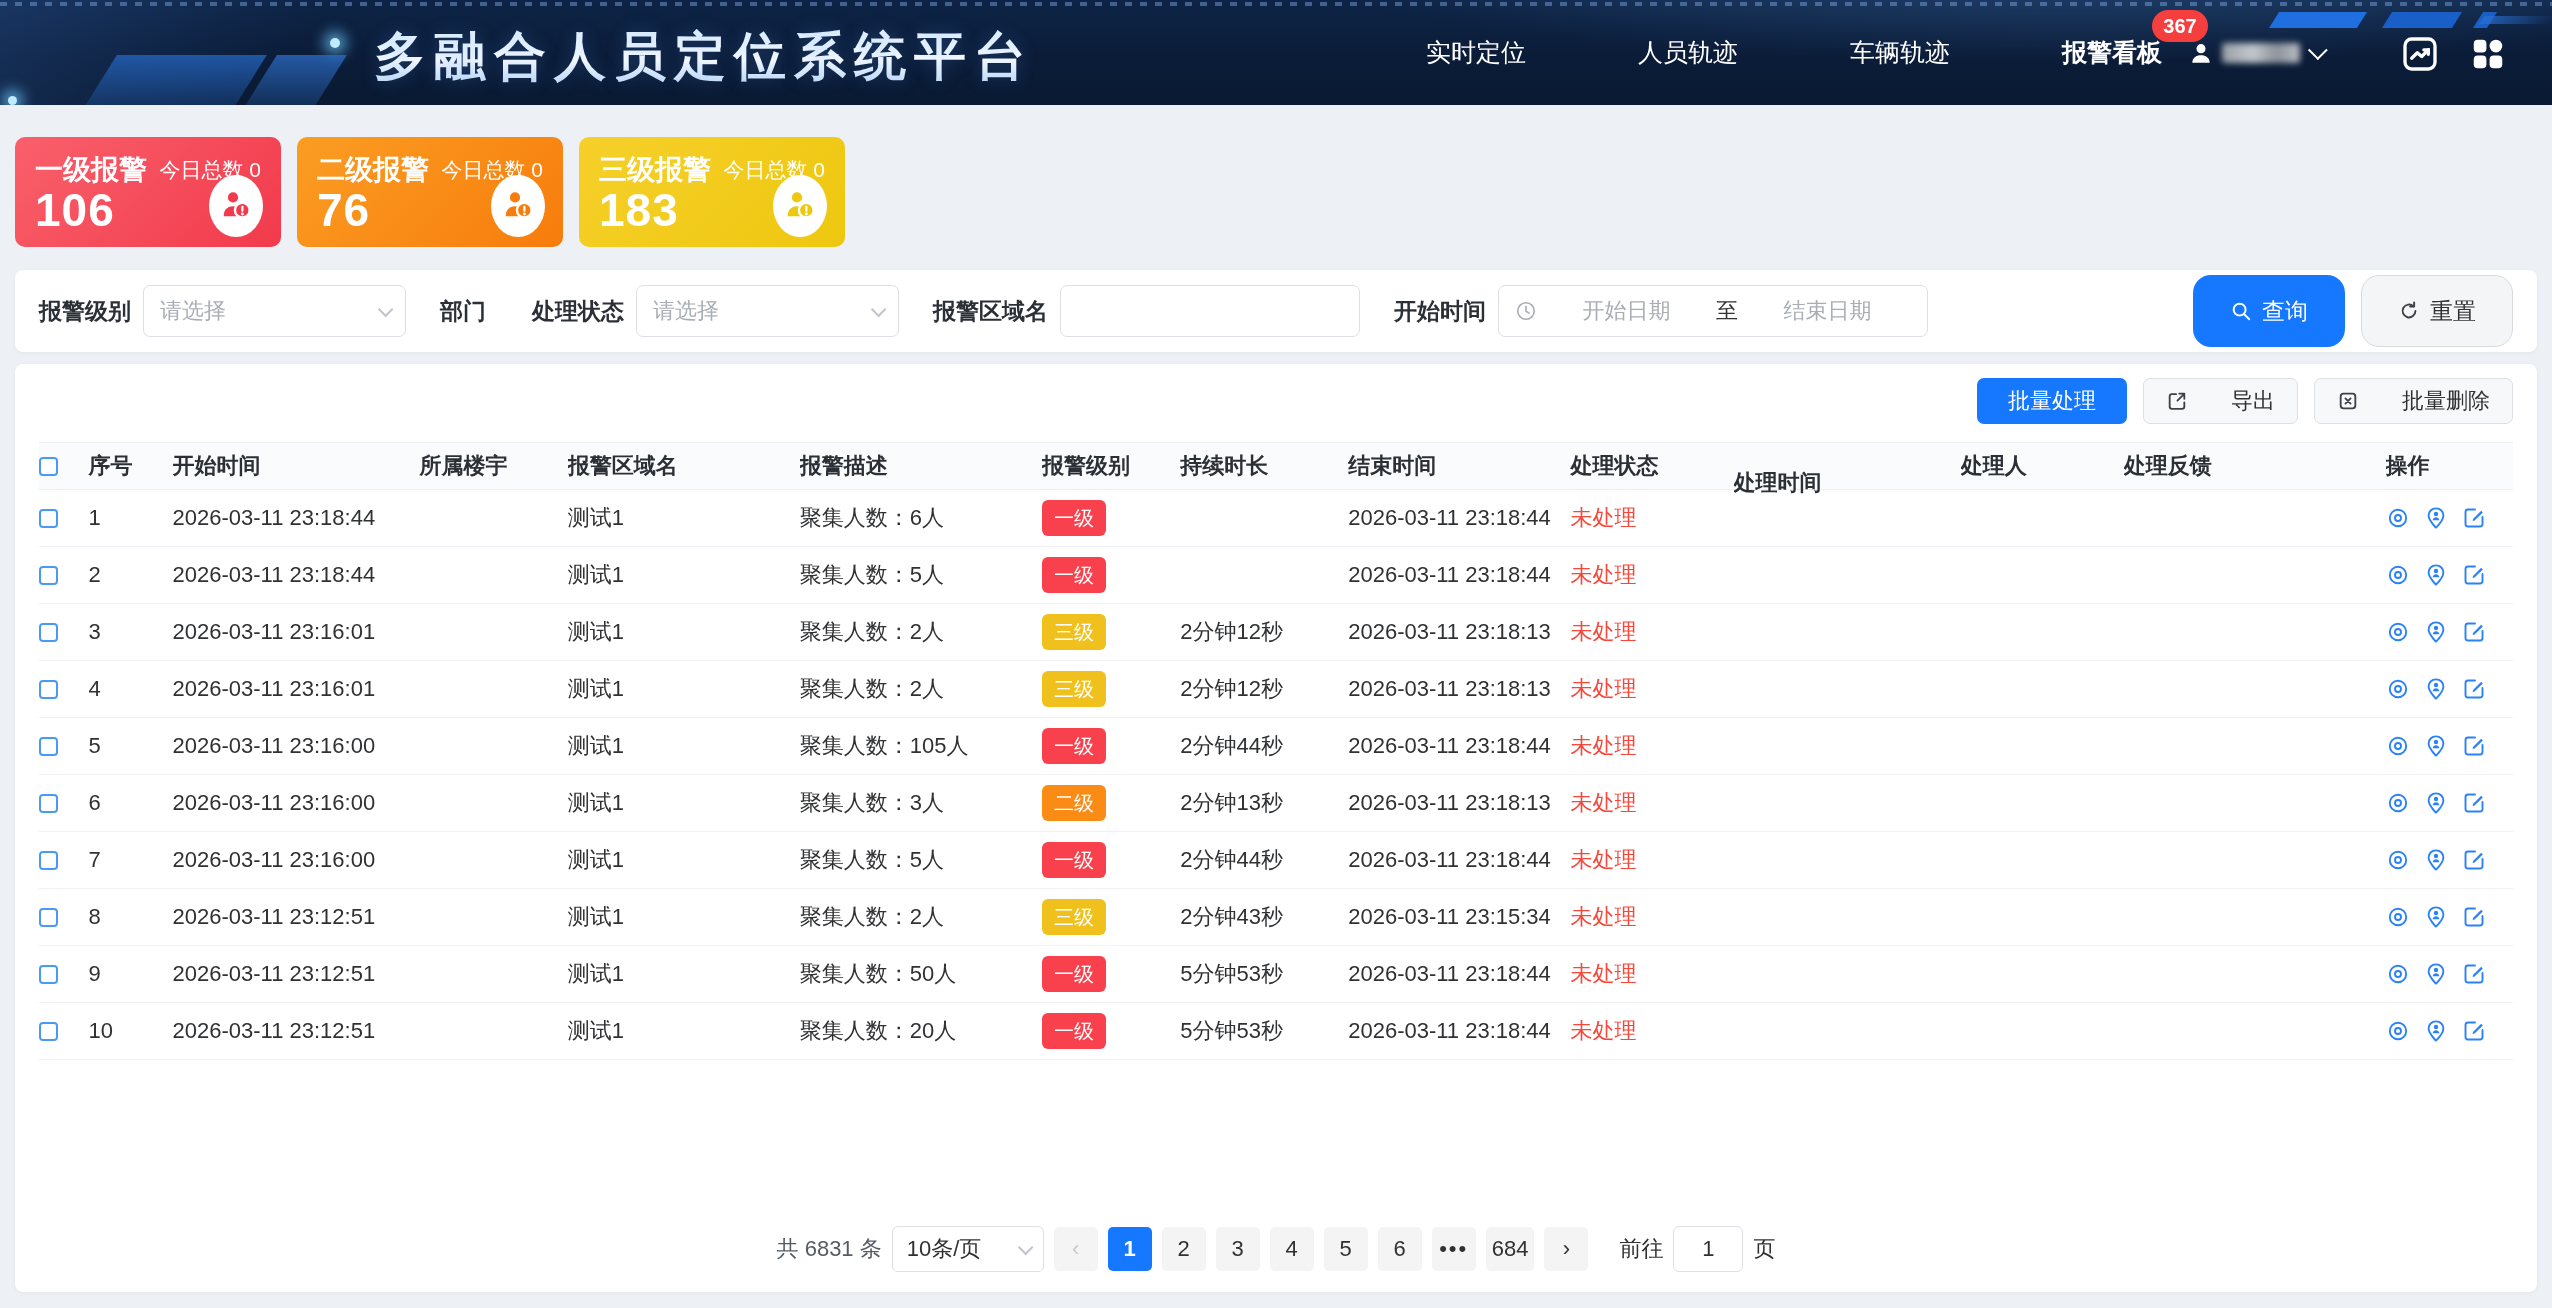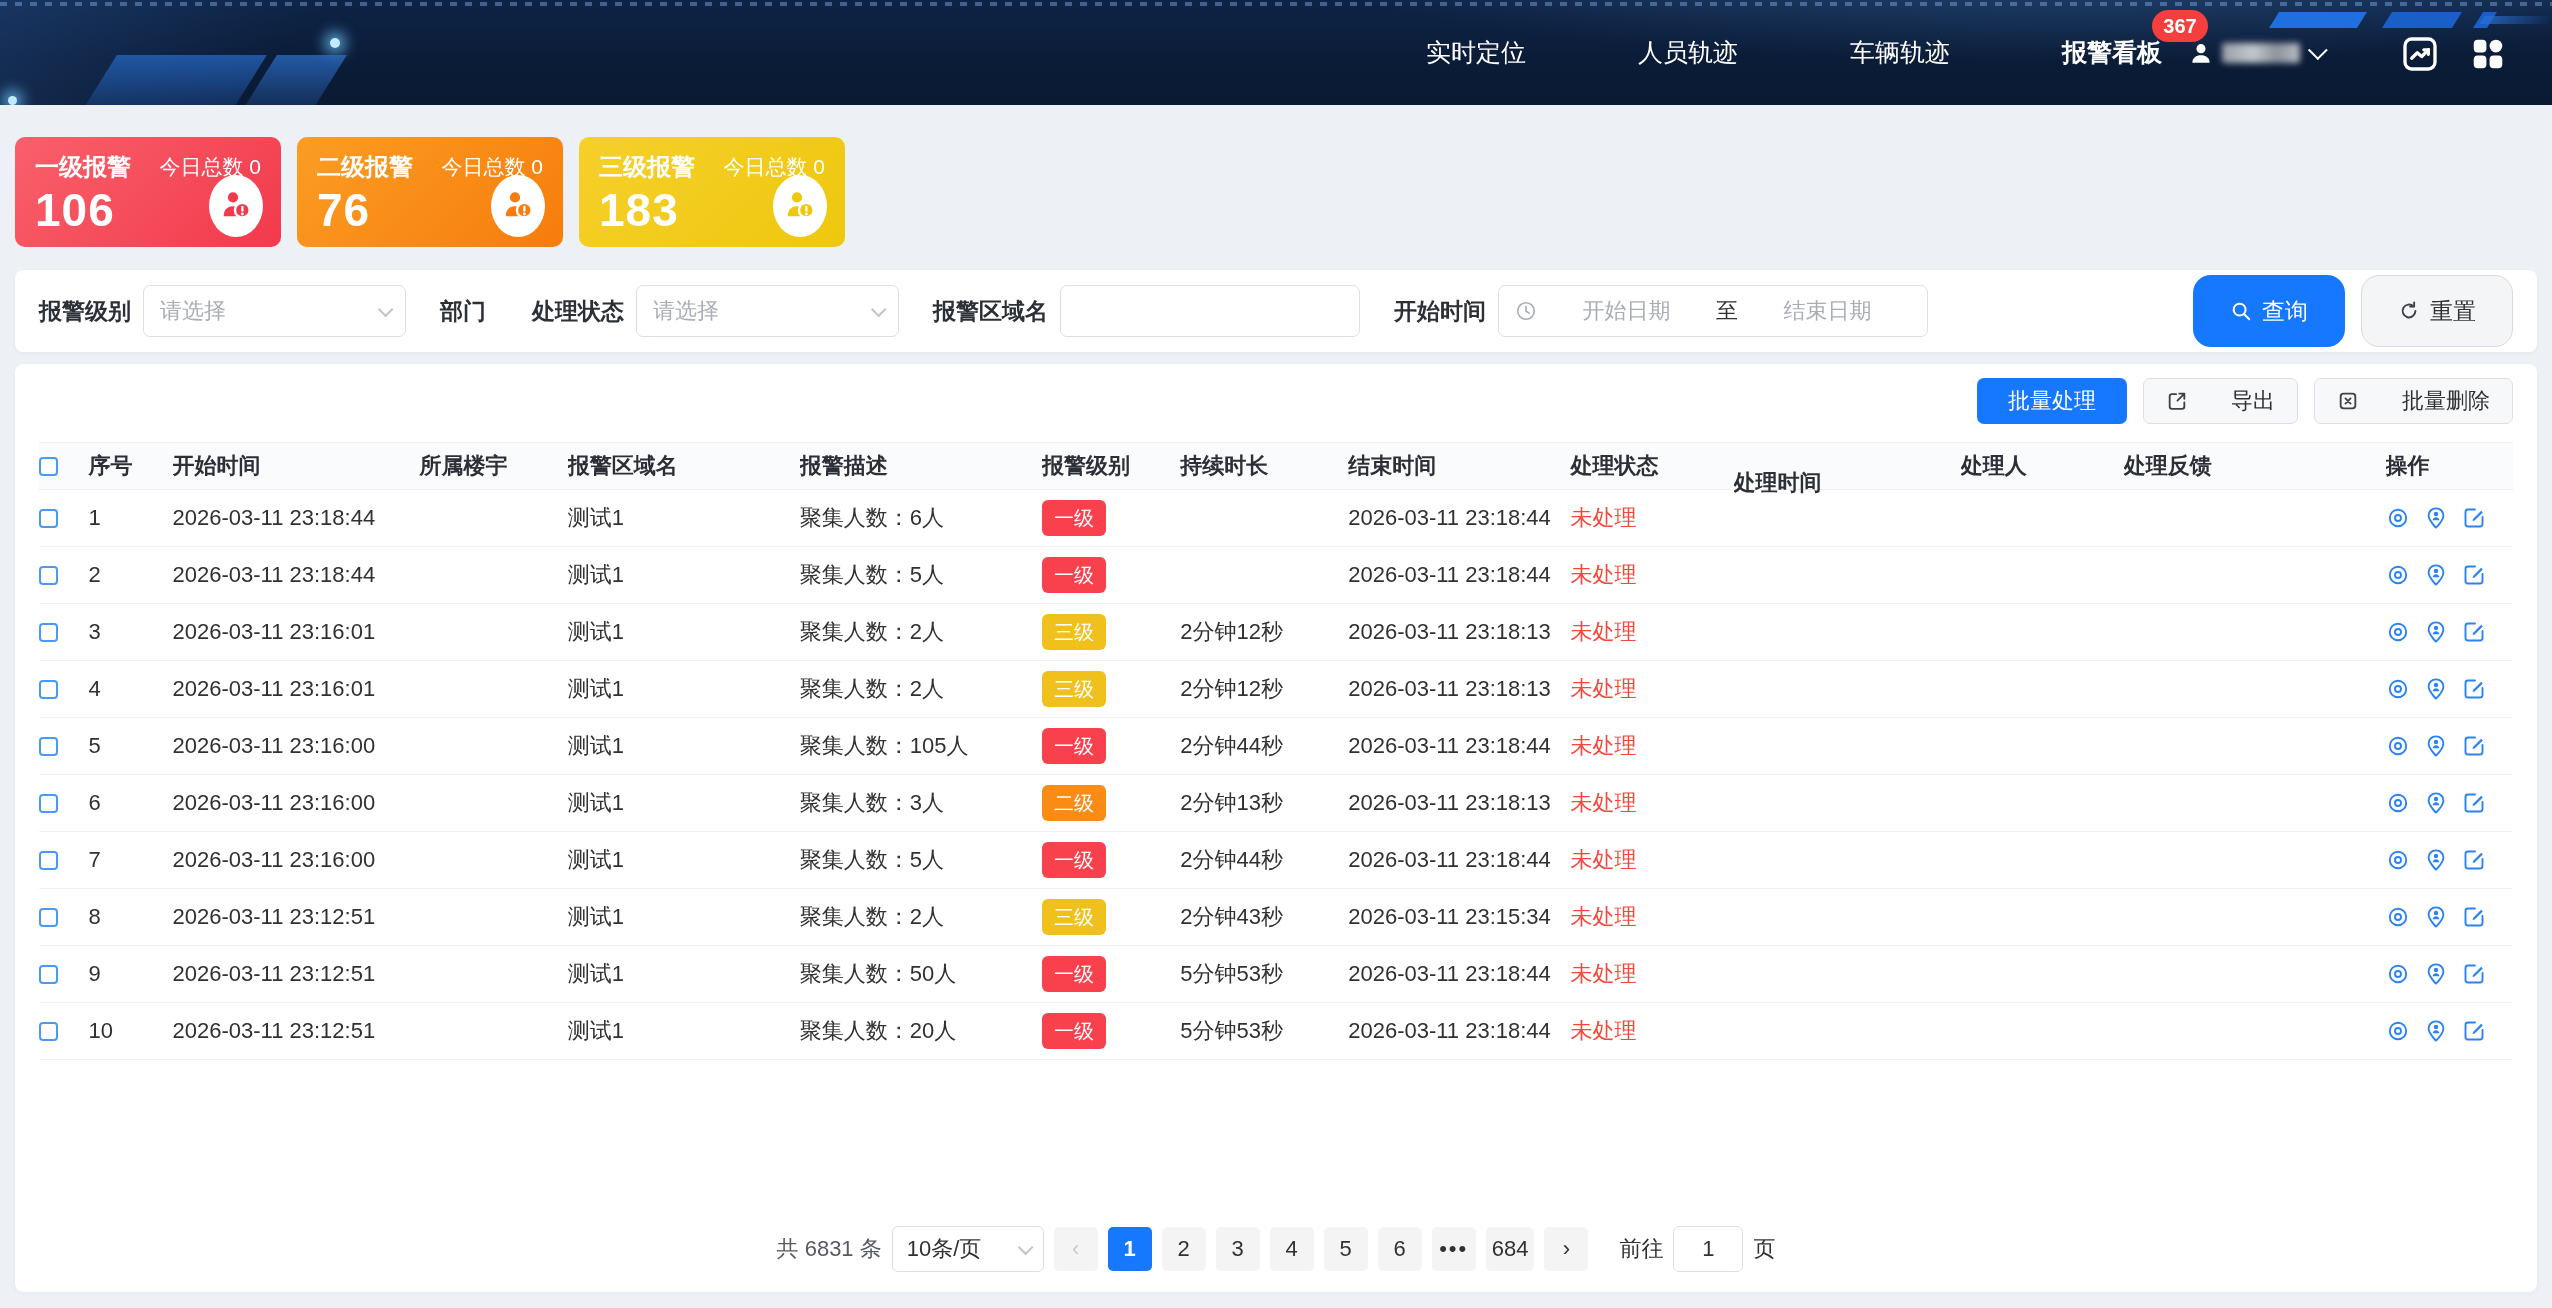--- a/index.html
+++ b/index.html
@@ -35,21 +35,21 @@
   .user-area { position:absolute; right:230px; top:0; height:105px; display:flex; align-items:center; gap:8px; color:#fff; }
   .user-name-blur { width:78px; height:20px; border-radius:3px; background:linear-gradient(90deg,#9aa0a8,#c3c7cd 40%,#8e949c 70%,#b9bdc4); filter:blur(3px); }
   .caret-down { width:14px; height:14px; border-right:2.5px solid #fff; border-bottom:2.5px solid #fff; transform:rotate(45deg) translateY(-4px); }
   .hdr-iconbtn { position:absolute; top:32px; width:44px; height:44px; display:flex; align-items:center; justify-content:center; cursor:pointer; }
   .hib-chart { right:110px; } .hib-grid { right:42px; }
 
   
   .stats { position:absolute; top:137px; left:15px; display:flex; gap:16px; }
   .stat-card { width:266px; height:110px; border-radius:10px; padding:14px 20px 12px; position:relative; color:#fff; }
   .stat-top { display:flex; justify-content:space-between; align-items:center; }
-  .stat-label { font-size:24px; font-weight:700; }
+  .stat-label { font-size:28px; font-weight:700; }
   .stat-today { font-size:21px; }
   .stat-value { position:absolute; left:20px; bottom:10px; font-size:46px; font-weight:800; letter-spacing:1px; }
   .stat-iconwrap { position:absolute; right:18px; bottom:10px; width:54px; height:62px; background:#fff; border-radius:50%;
     display:flex; align-items:center; justify-content:center; }
 
   
   .panel { position:absolute; left:15px; right:15px; background:#fff; border-radius:8px; box-shadow:0 1px 4px rgba(31,45,61,.05); }
 
   
   .filter-panel { top:270px; height:82px; display:flex; align-items:center; padding:0 24px; }
@@ -111,20 +111,21 @@
     <div class="hdr-dots"></div>
     <div class="glow-dot gd1"></div>
     <div class="glow-dot gd2"></div>
     <div class="stripe st1"></div>
     <div class="stripe st2"></div>
     <div class="stripe st3"></div>
     <div class="stripe st4"></div>
     <div class="stripe st5"></div>
     <div class="stripe st6"></div>
 
+    <h1 class="app-title">多融合人员定位系统平台</h1>
 
     <nav id="main-nav">
       <div class="nav-item">
         <span>实时定位</span>
         
       </div>
 
       <div class="nav-item">
         <span>人员轨迹</span>
         

